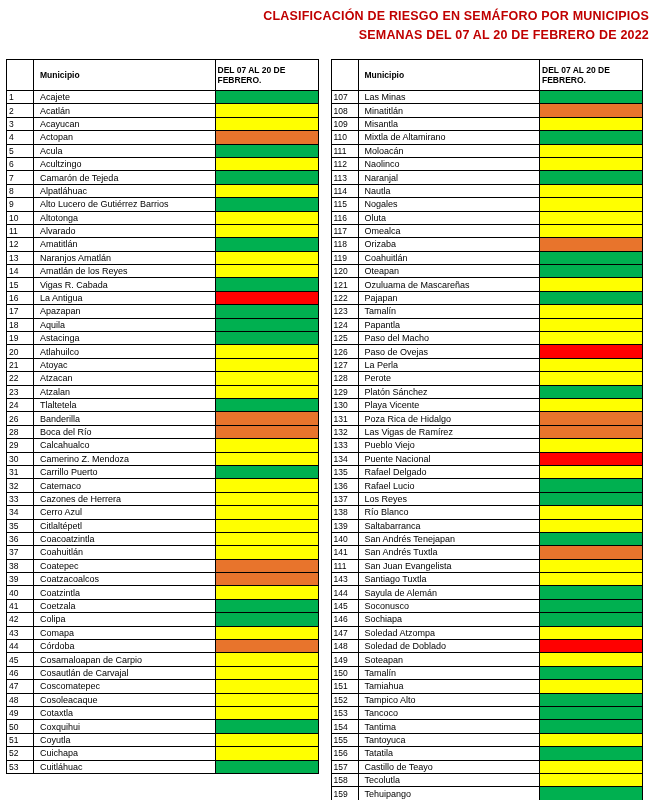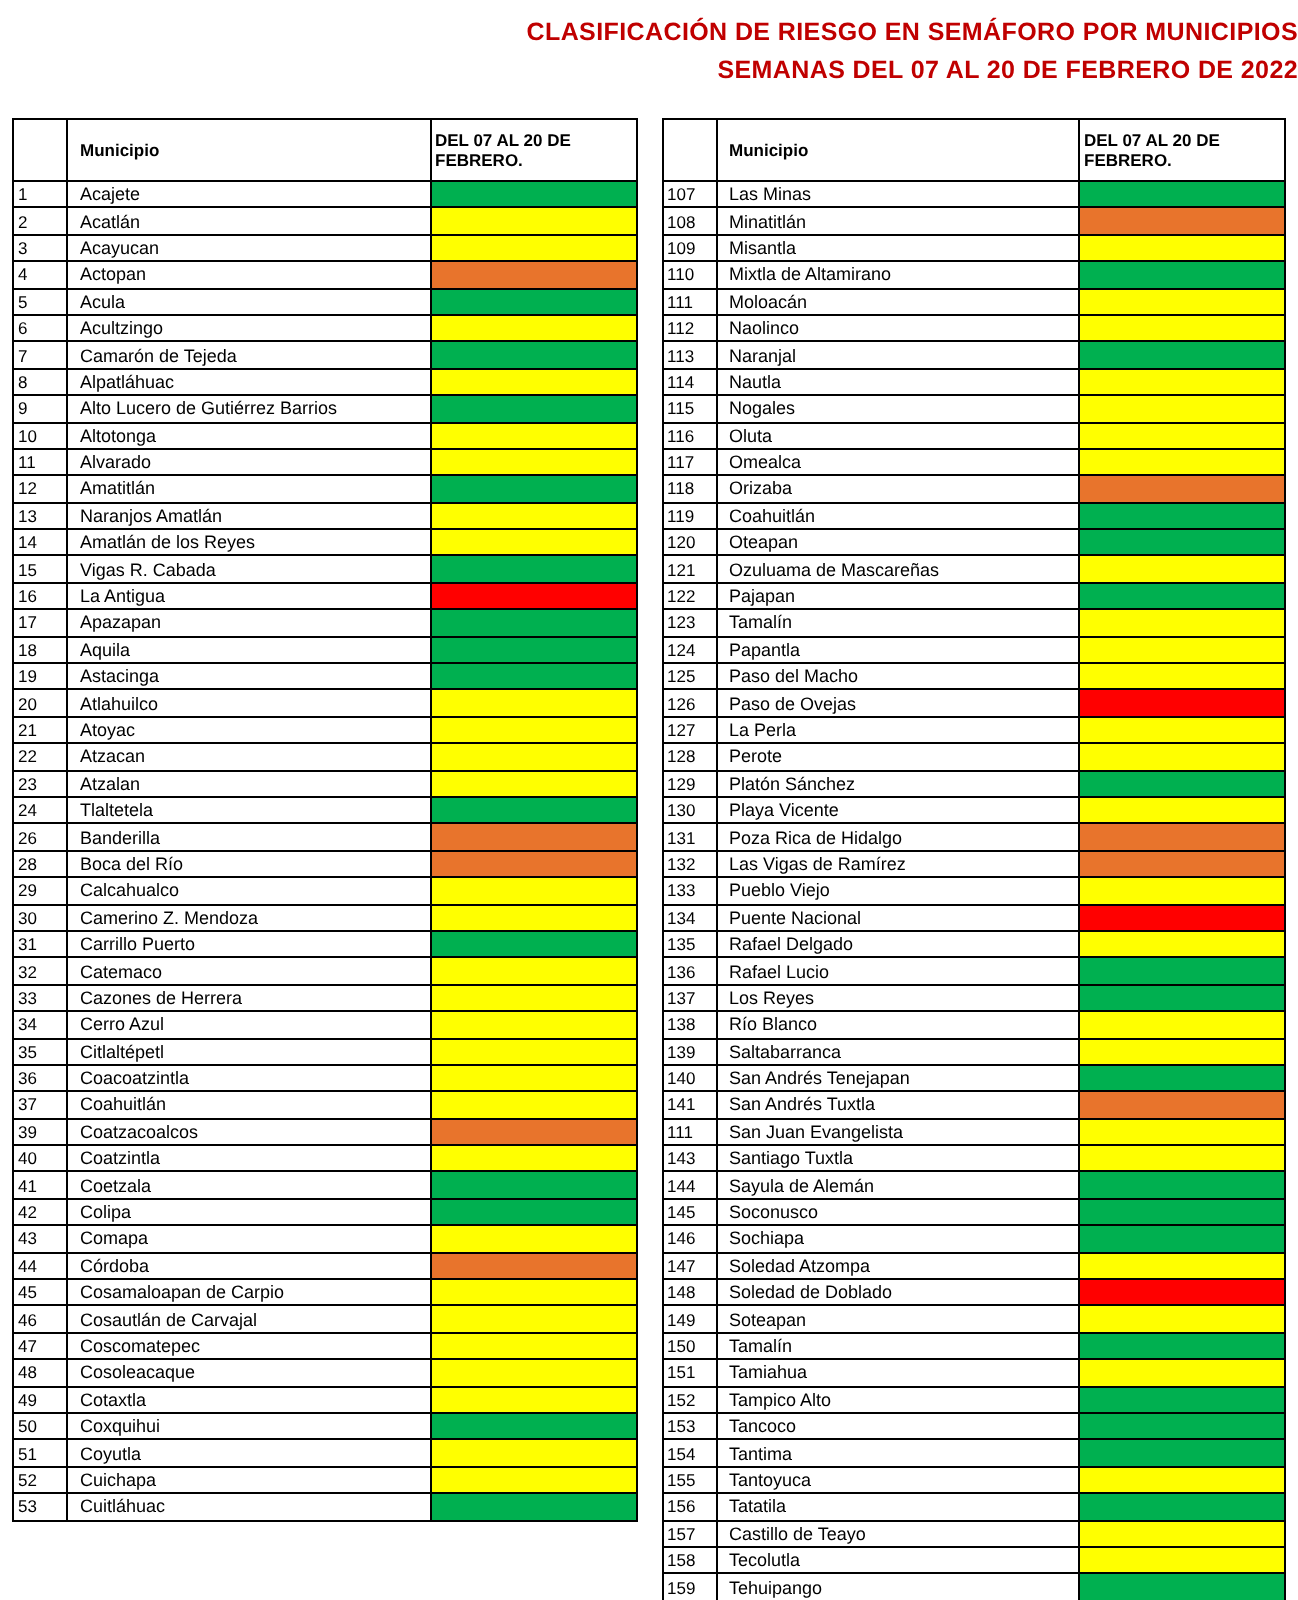--- a/index.html
+++ b/index.html
@@ -243,20 +243,25 @@
             <td class="c-num">36</td>
             <td class="c-name">Coacoatzintla</td>
             <td class="c-color" style="background: rgb(255, 255, 0); padding: 0px;"></td>
           </tr>
           <tr>
             <td class="c-num">37</td>
             <td class="c-name">Coahuitlán</td>
             <td class="c-color" style="background: rgb(255, 255, 0); padding: 0px;"></td>
           </tr>
           <tr>
+            <td class="c-num">38</td>
+            <td class="c-name">Coatepec</td>
+            <td class="c-color" style="background: rgb(232, 116, 44); padding: 0px;"></td>
+          </tr>
+          <tr>
             <td class="c-num">39</td>
             <td class="c-name">Coatzacoalcos</td>
             <td class="c-color" style="background: rgb(232, 116, 44); padding: 0px;"></td>
           </tr>
           <tr>
             <td class="c-num">40</td>
             <td class="c-name">Coatzintla</td>
             <td class="c-color" style="background: rgb(255, 255, 0); padding: 0px;"></td>
           </tr>
           <tr>

